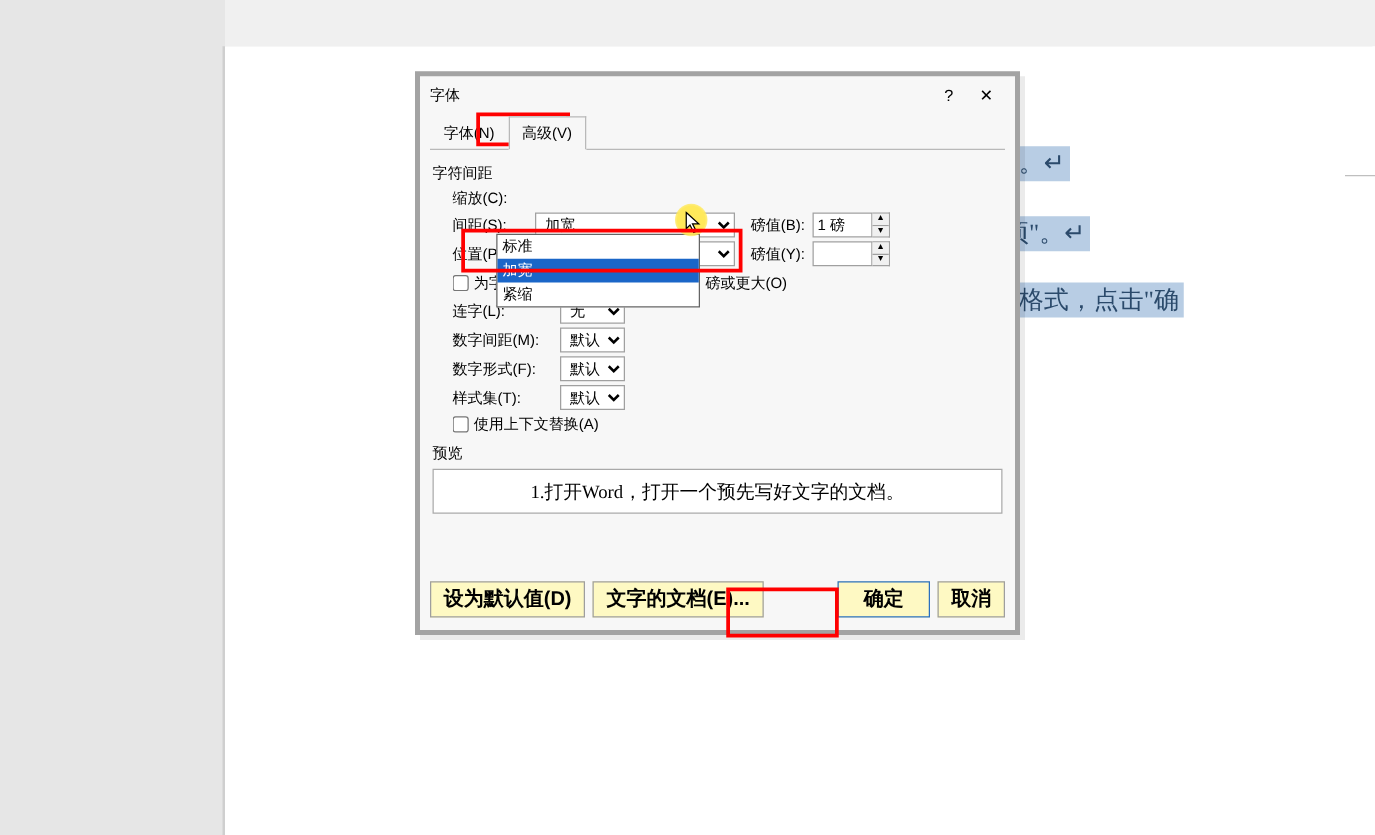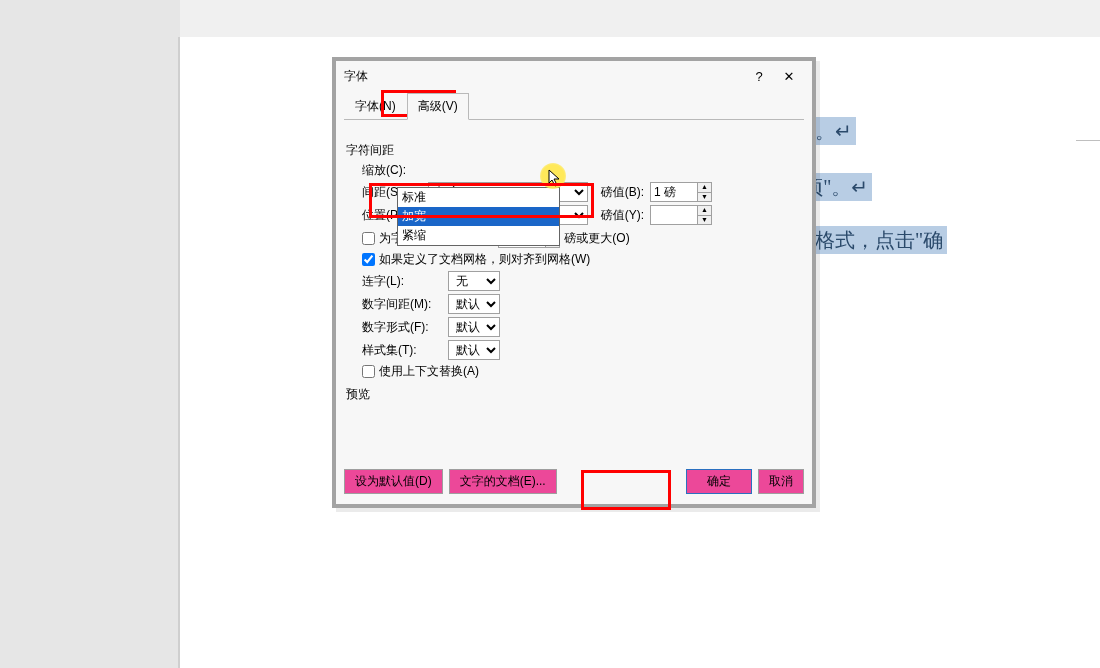--- a/index.html
+++ b/index.html
@@ -79,21 +79,21 @@
   }
   .tab.active {
     border: 1px solid #b9b9b9;
     border-bottom: 1px solid #f7f7f7;
     background: #f7f7f7;
     z-index: 2;
   }
   .tab-body {
     margin: 0 8px 8px 8px;
     border-top: 1px solid #b9b9b9;
-    padding-top: 16px;
+    padding-top: 4px;
     margin-top: -1px;
     position: relative;
   }
   .hi-tab {
     position: absolute;
     left: 381px; top: 90px;
     width: 75px; height: 27px;
     border: 3px solid #ff0000;
     pointer-events: none;
   }
@@ -137,25 +137,26 @@
     background:#fff;
   }
   .footnote { margin: 6px 2px; font-size: 12px; }
   .dlg-buttons {
     position:absolute;
     left:8px; right:8px; bottom:10px;
     display:flex; align-items:center; gap:6px;
   }
   .dlg-buttons .spacer { flex:1; }
   button.btn {
-    font-size:12px;
-    background:#ec4899;
+    font-size:16px;
+    background:#fef9c3;
     border:1px solid #9e9e9e;
     padding: 3px 10px;
     cursor:pointer;
+    font-weight:bold;
   }
   button.btn.primary {
     border:1px solid #2a70c0;
     padding:3px 20px;
   }
   .hi-ok {
     position: absolute;
     left: 581px; top: 470px;
     width: 90px; height: 40px;
     border: 3px solid #ff0000;
@@ -262,24 +263,20 @@
       <span class="spinwrap">
         <input class="spin" type="text" value="" style="">
         <span class="spinbtns">
             <div>▲</div>
             <div>▼</div>
           </span>
       </span>
       <span>磅或更大(O)</span>
     </div>
 
-    <div class="chk">
-      <input type="checkbox" checked="" style="">
-      <span>如果定义了文档网格，则对齐到网格(W)</span>
-    </div>
 
 
     <div class="row">
       <label class="lbl" style="width:80px">连字(L):</label>
       <select class="w50"><option>无</option></select>
     </div>
     <div class="row">
       <label class="lbl" style="width:80px">数字间距(M):</label>
       <select class="w50"><option>默认</option></select>
     </div>
@@ -290,20 +287,21 @@
     <div class="row">
       <label class="lbl" style="width:80px">样式集(T):</label>
       <select class="w50"><option>默认</option></select>
     </div>
     <div class="chk">
       <input type="checkbox" style="">
       <span>使用上下文替换(A)</span>
     </div>
 
     <div class="group-title">预览</div>
+    <div class="preview-box">1.打开Word，打开一个预先写好文字的文档。</div>
   </div>
 
   <div class="dlg-buttons">
     <button class="btn">设为默认值(D)</button>
     <button class="btn">文字的文档(E)...</button>
     <span class="spacer"></span>
     <button class="btn primary">确定</button>
     <button class="btn">取消</button>
   </div>
 </div>

